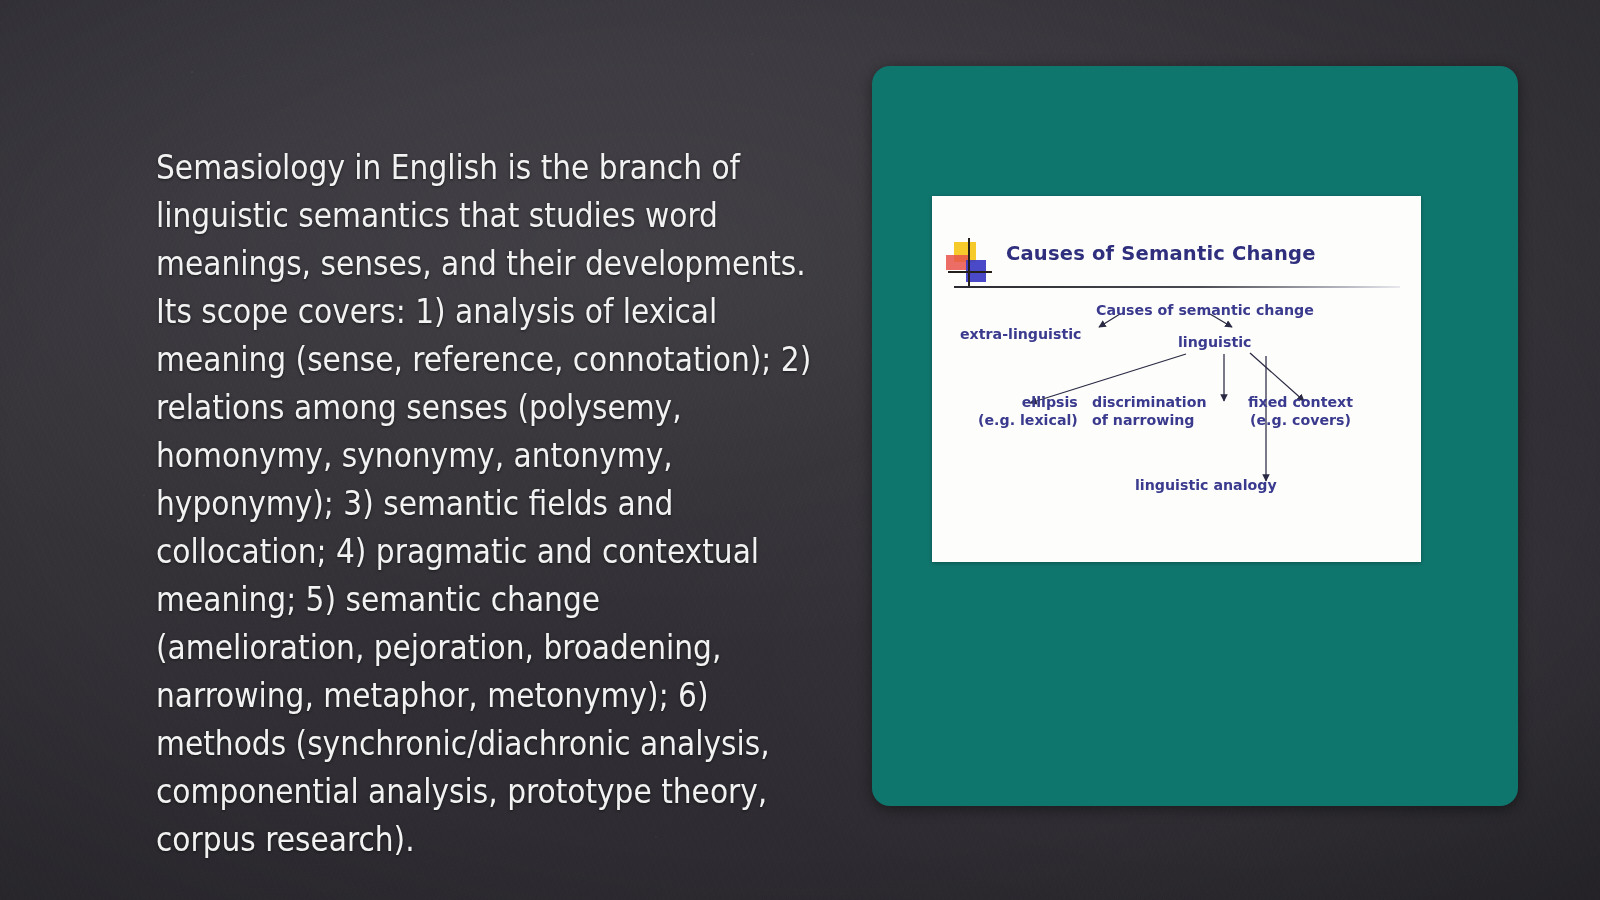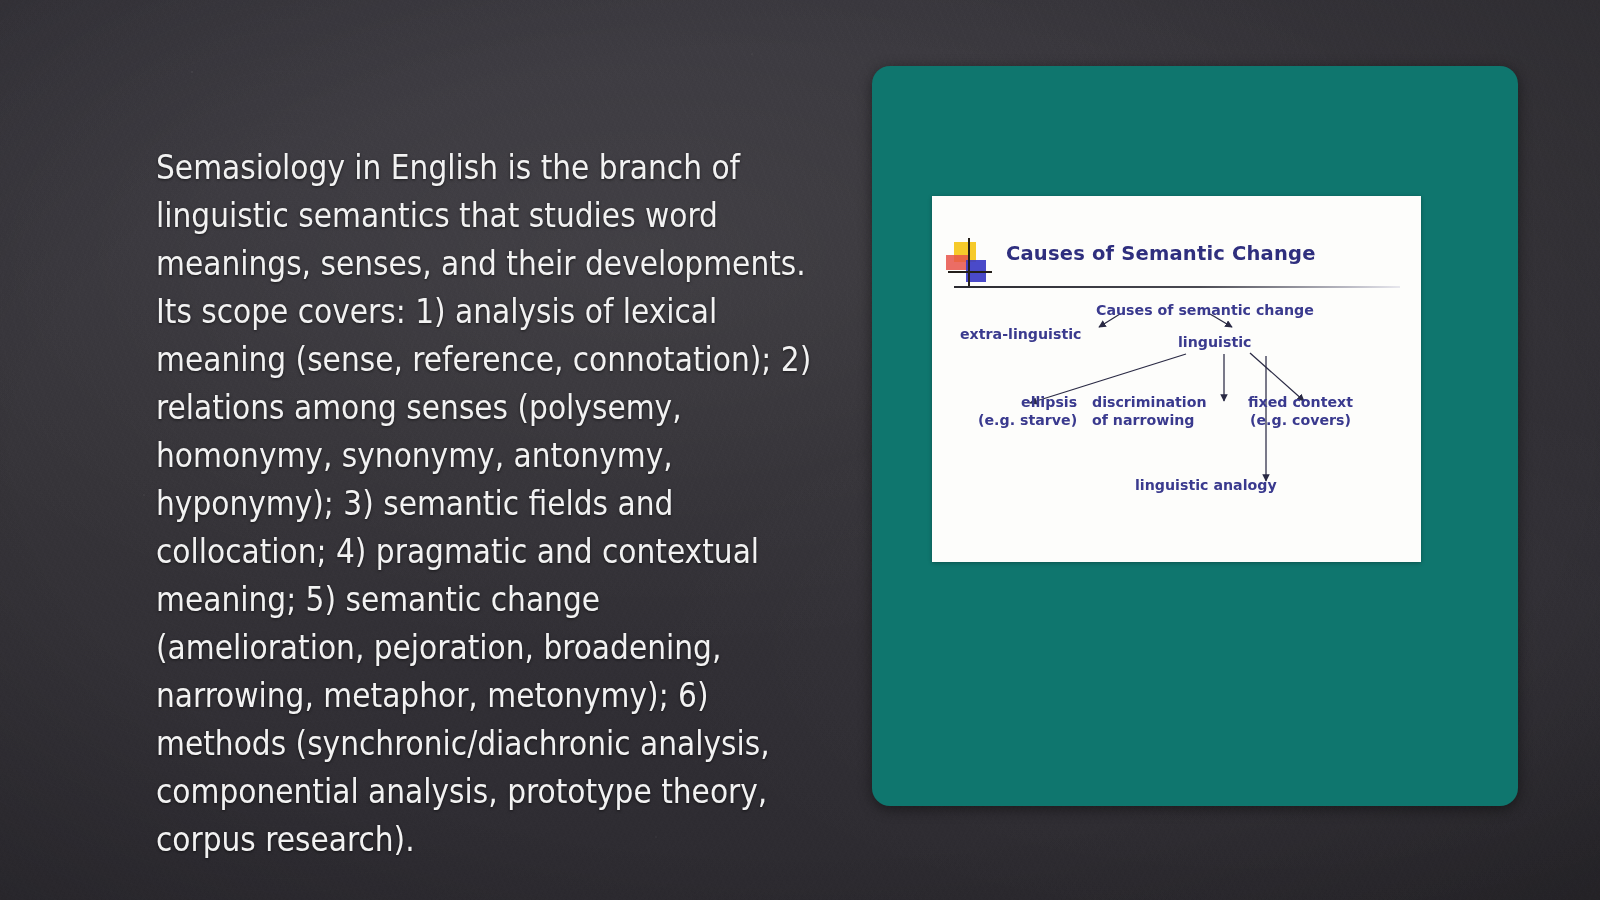--- a/index.html
+++ b/index.html
@@ -200,21 +200,21 @@
       </svg>
 
       <div class="dg-label dg-root">Causes of semantic change</div>
 
       <div class="dg-label dg-extra">extra-linguistic</div>
 
       <div class="dg-label dg-ling">linguistic</div>
 
       <div class="dg-label dg-leaf1">
         <div>ellipsis</div>
-        <div>(e.g. starve)</div>
+        <div>(e.g. lexical)</div>
       </div>
 
       <div class="dg-label dg-leaf2">
         <div>discrimination</div>
         <div>of narrowing</div>
       </div>
 
       <div class="dg-label dg-leaf3">
         <div>fixed context</div>
         <div>(e.g. covers)</div>

